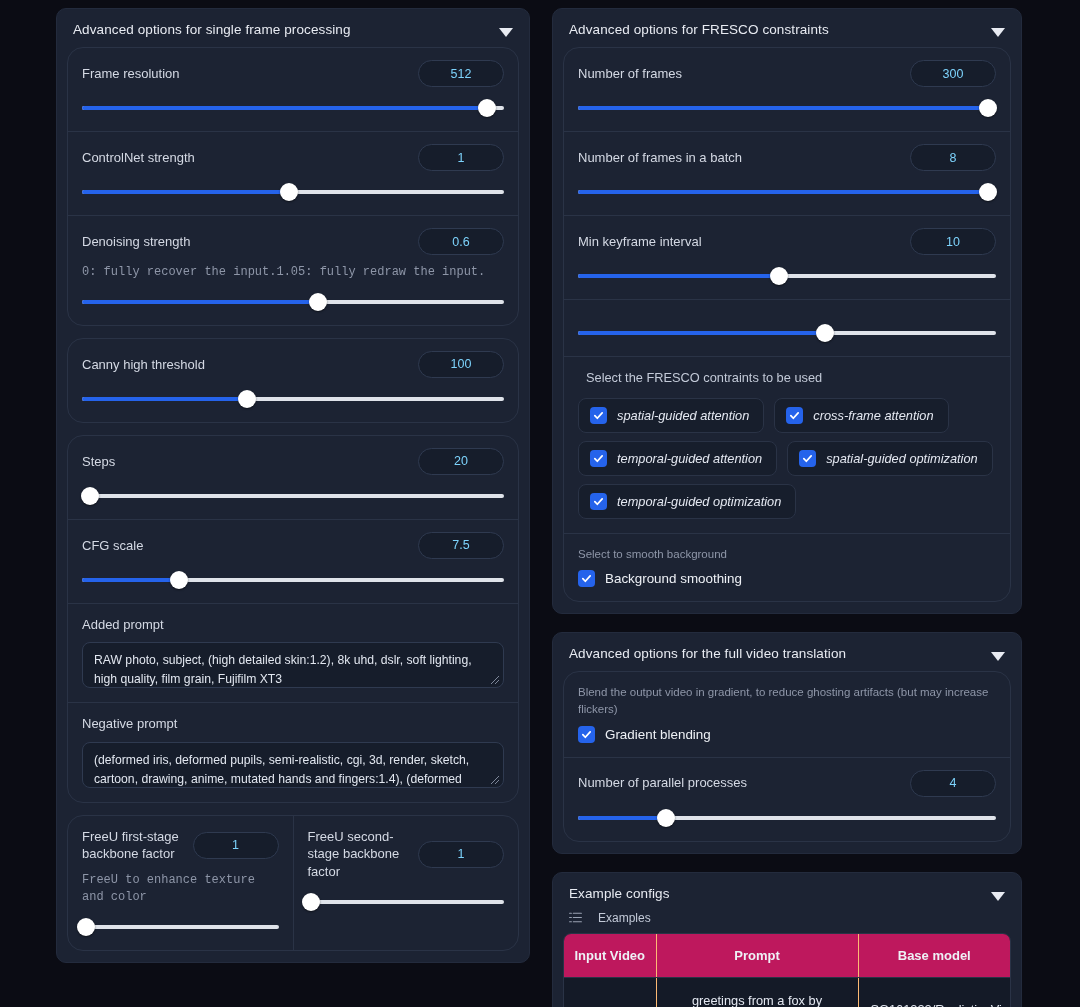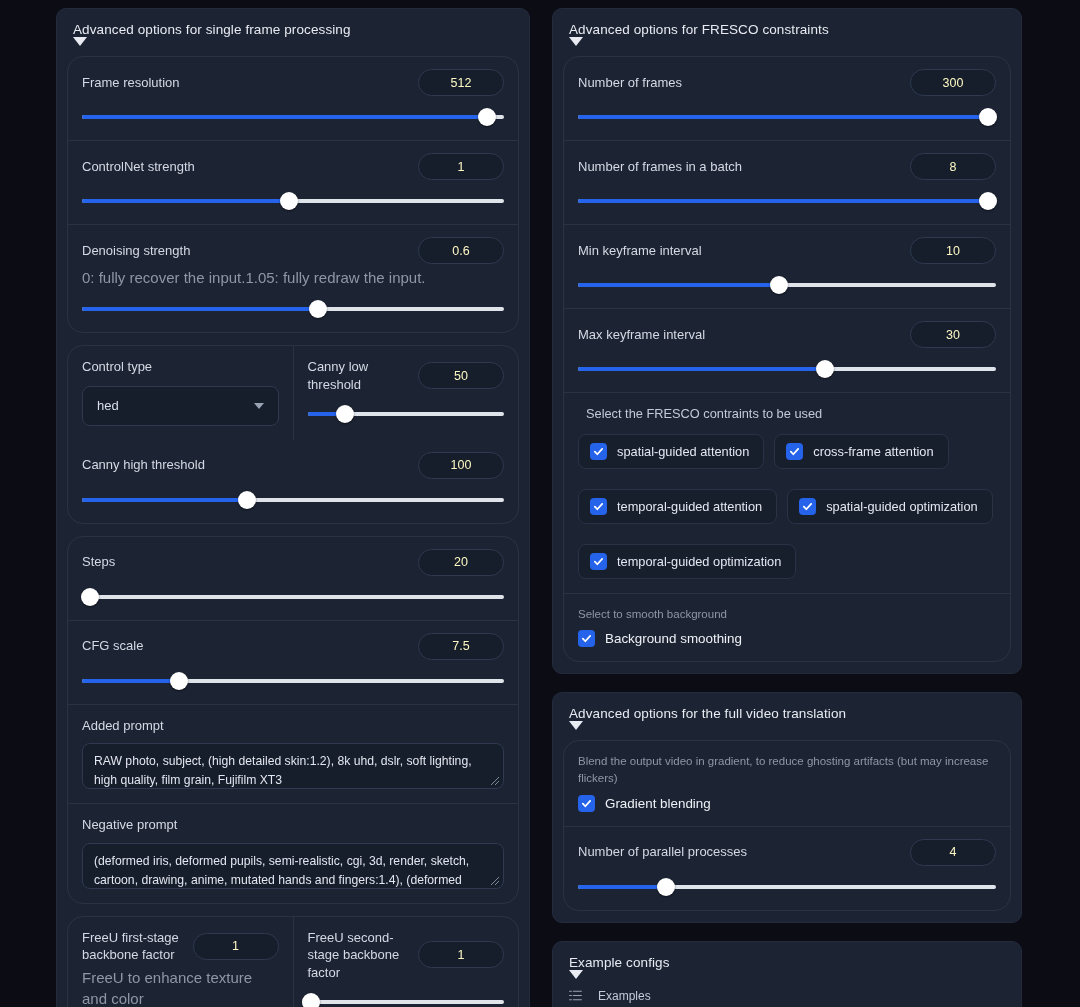--- a/index.html
+++ b/index.html
@@ -22,23 +22,22 @@
   .col-right { width: 470px; }
 
   
   .panel {
     background: #1c2333;
     border: 1px solid #232b3d;
     border-radius: 10px;
     padding: 9px 10px 11px 10px;
   }
   .panel-head {
-    display: flex; align-items: flex-start; justify-content: space-between;
+    display: flex; align-items: flex-end; justify-content: space-between;
     padding: 4px 6px 10px 6px;
-    flex-direction: column;
   }
   .panel-title {
     font-size: 13.5px; color: #e8ebf2; letter-spacing: .1px;
   }
   .caret {
     width: 0; height: 0;
     border-left: 7px solid transparent;
     border-right: 7px solid transparent;
     border-top: 9px solid #e8ebf2;
     cursor: pointer;
@@ -55,29 +54,29 @@
   .row {
     padding: 12px 14px 14px 14px;
   }
   .row + .row { border-top: 1px solid #2a3346; }
 
   .row-head {
     display: flex; align-items: center; justify-content: space-between;
     gap: 10px;
   }
   .lbl { font-size: 13px; color: #d4d9e4; line-height: 1.35; }
-  .sublbl { font-size: 15px; color: #8e96a8; margin-top: 3px; line-height:1.4;}
+  .sublbl { font-size: 12px; color: #8e96a8; margin-top: 9px; line-height:1.4;font-family:Liberation Mono, monospace;}
   .info { font-size: 11.5px; color: #8e96a8; line-height: 1.45; }
 
   .numbox {
     min-width: 86px; height: 27px;
     border: 1px solid #2f3a50;
     border-radius: 14px;
     background: #161d2b;
-    color: #fef9c3;
+    color: #7dd3fc;
     font-size: 12.5px;
     display: flex; align-items: center; justify-content: center;
     padding: 0 14px;
     flex: none;
   }
 
   
   .slider { position: relative; height: 18px; margin-top: 12px; }
   .track {
     position: absolute; top: 7px; left: 0; right: 0; height: 4px;
@@ -134,21 +133,21 @@
     position: relative;
     cursor: text;
   }
   .resize-grip {
     position: absolute; right: 3px; bottom: 2px;
     width: 10px; height: 10px; color: #6c7near;
   }
   .resize-grip svg { display:block; }
 
   
-  .cb-wrap { display: flex; flex-wrap: wrap; gap: 20px 10px; margin-top: 10px; }
+  .cb-wrap { display: flex; flex-wrap: wrap; gap: 8px 10px; margin-top: 10px; font-style: italic; }
   .cb-pill {
     display: inline-flex; align-items: center; gap: 10px;
     background: #171e2c;
     border: 1px solid #2a3346;
     border-radius: 8px;
     padding: 8px 14px 8px 11px;
     cursor: pointer;
   }
   .cb-plain { display: flex; align-items: center; gap: 10px; margin-top: 8px; cursor: pointer;}
   .cb {
@@ -234,40 +233,20 @@
           <div class="sublbl">0: fully recover the input.1.05: fully redraw the input.</div>
           <div class="slider">
             <div class="track"></div>
             <div class="fill" style="width: 56%;"></div>
             <div class="thumb" style="left: 56%;"></div>
           </div>
         </div>
       </div>
 
       <div class="group">
-        <div class="split">
-          <div class="cell">
-            <div class="lbl">Control type</div>
-            <div class="dropdown">
-              <span>hed</span>
-              <span class="dd-caret"></span>
-            </div>
-          </div>
-          <div class="cell">
-            <div class="row-head">
-              <div class="lbl">Canny low threshold</div>
-              <div class="numbox">50</div>
-            </div>
-            <div class="slider">
-              <div class="track"></div>
-              <div class="fill" style="width: 19%;"></div>
-              <div class="thumb" style="left: 19%;"></div>
-            </div>
-          </div>
-        </div>
         <div class="row">
           <div class="row-head">
             <div class="lbl">Canny high threshold</div>
             <div class="numbox">100</div>
           </div>
           <div class="slider">
             <div class="track"></div>
             <div class="fill" style="width: 39%;"></div>
             <div class="thumb" style="left: 39%;"></div>
           </div>
@@ -388,24 +367,20 @@
             <div class="lbl">Min keyframe interval</div>
             <div class="numbox">10</div>
           </div>
           <div class="slider">
             <div class="track"></div>
             <div class="fill" style="width: 48%;"></div>
             <div class="thumb" style="left: 48%;"></div>
           </div>
         </div>
         <div class="row">
-          <div class="row-head">
-            <div class="lbl">Max keyframe interval</div>
-            <div class="numbox">30</div>
-          </div>
           <div class="slider">
             <div class="track"></div>
             <div class="fill" style="width: 59%;"></div>
             <div class="thumb" style="left: 59%;"></div>
           </div>
         </div>
         <div class="row">
           <div class="info" style="color:#c3cad8;font-size:12.8px;margin-left:8px;">Select the FRESCO contraints to be used</div>
           <div class="cb-wrap" id="constraint-list">
               <div class="cb-pill">

